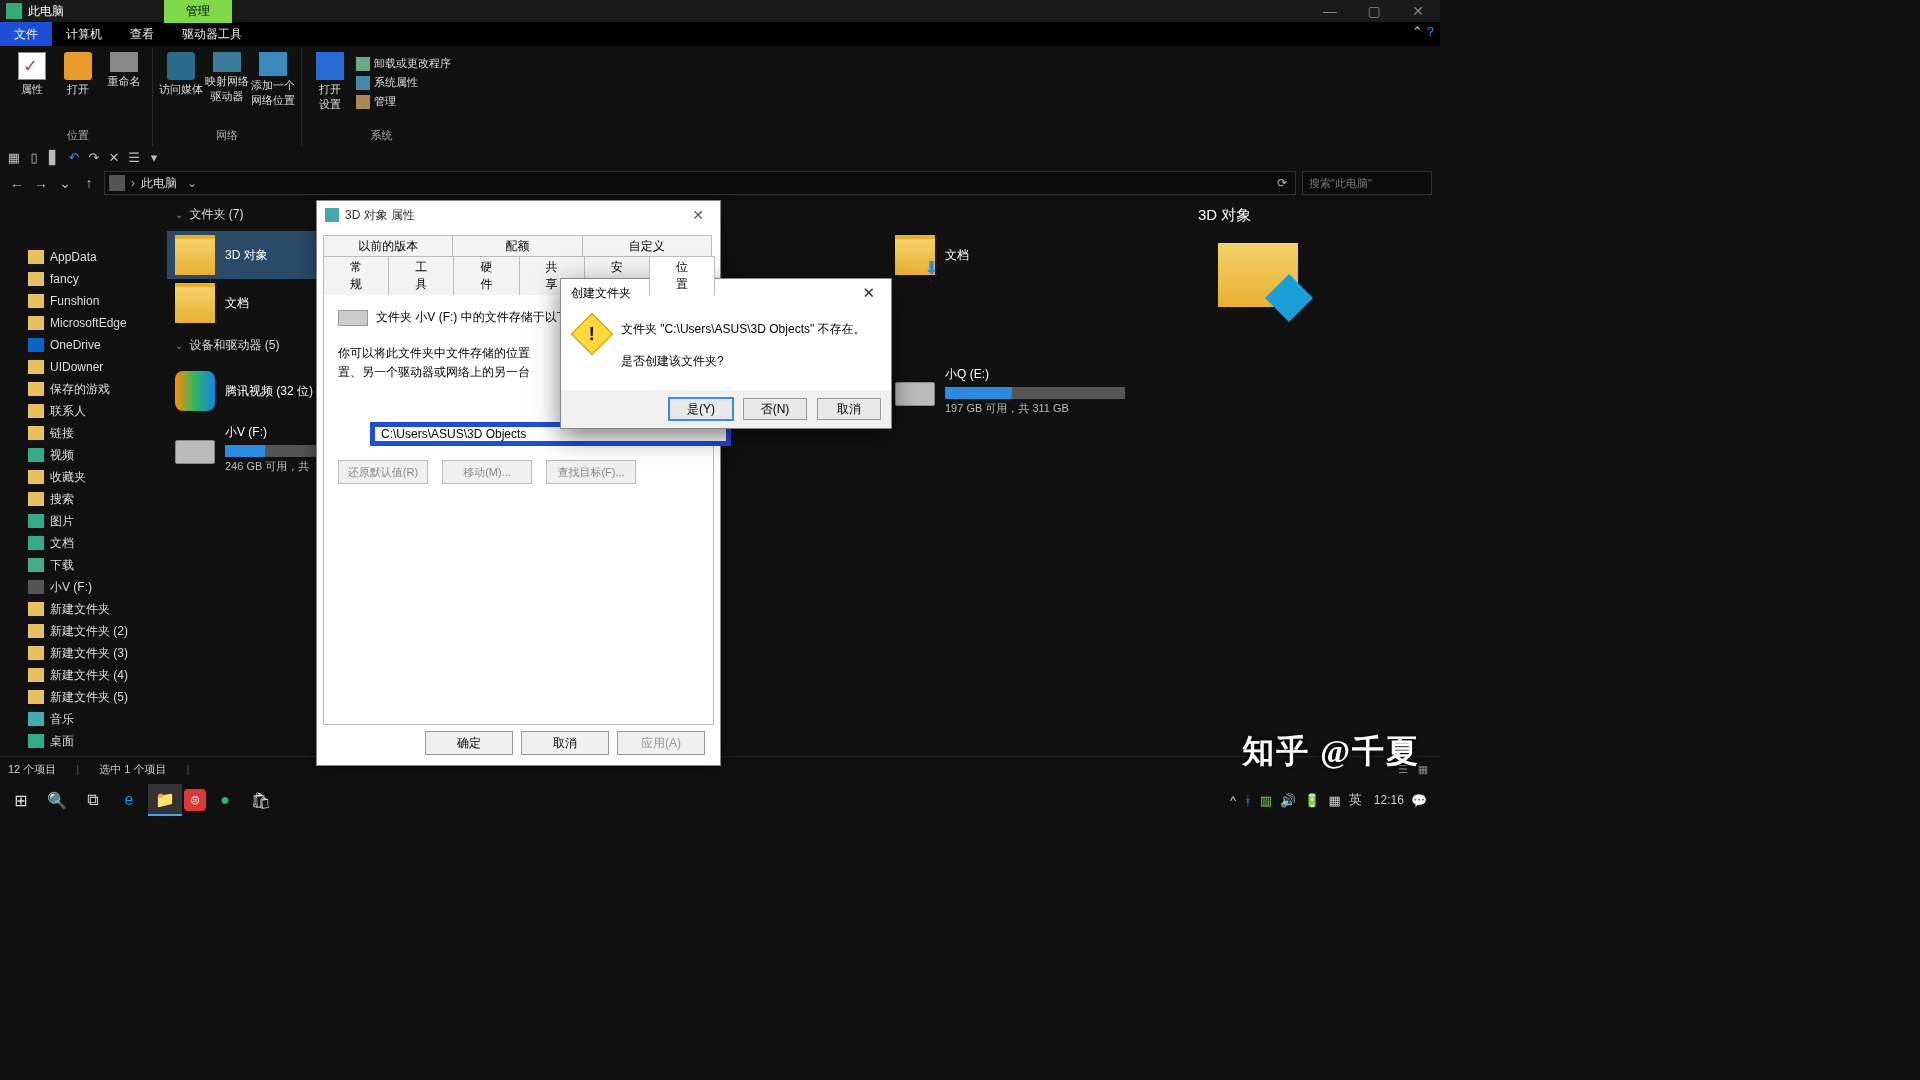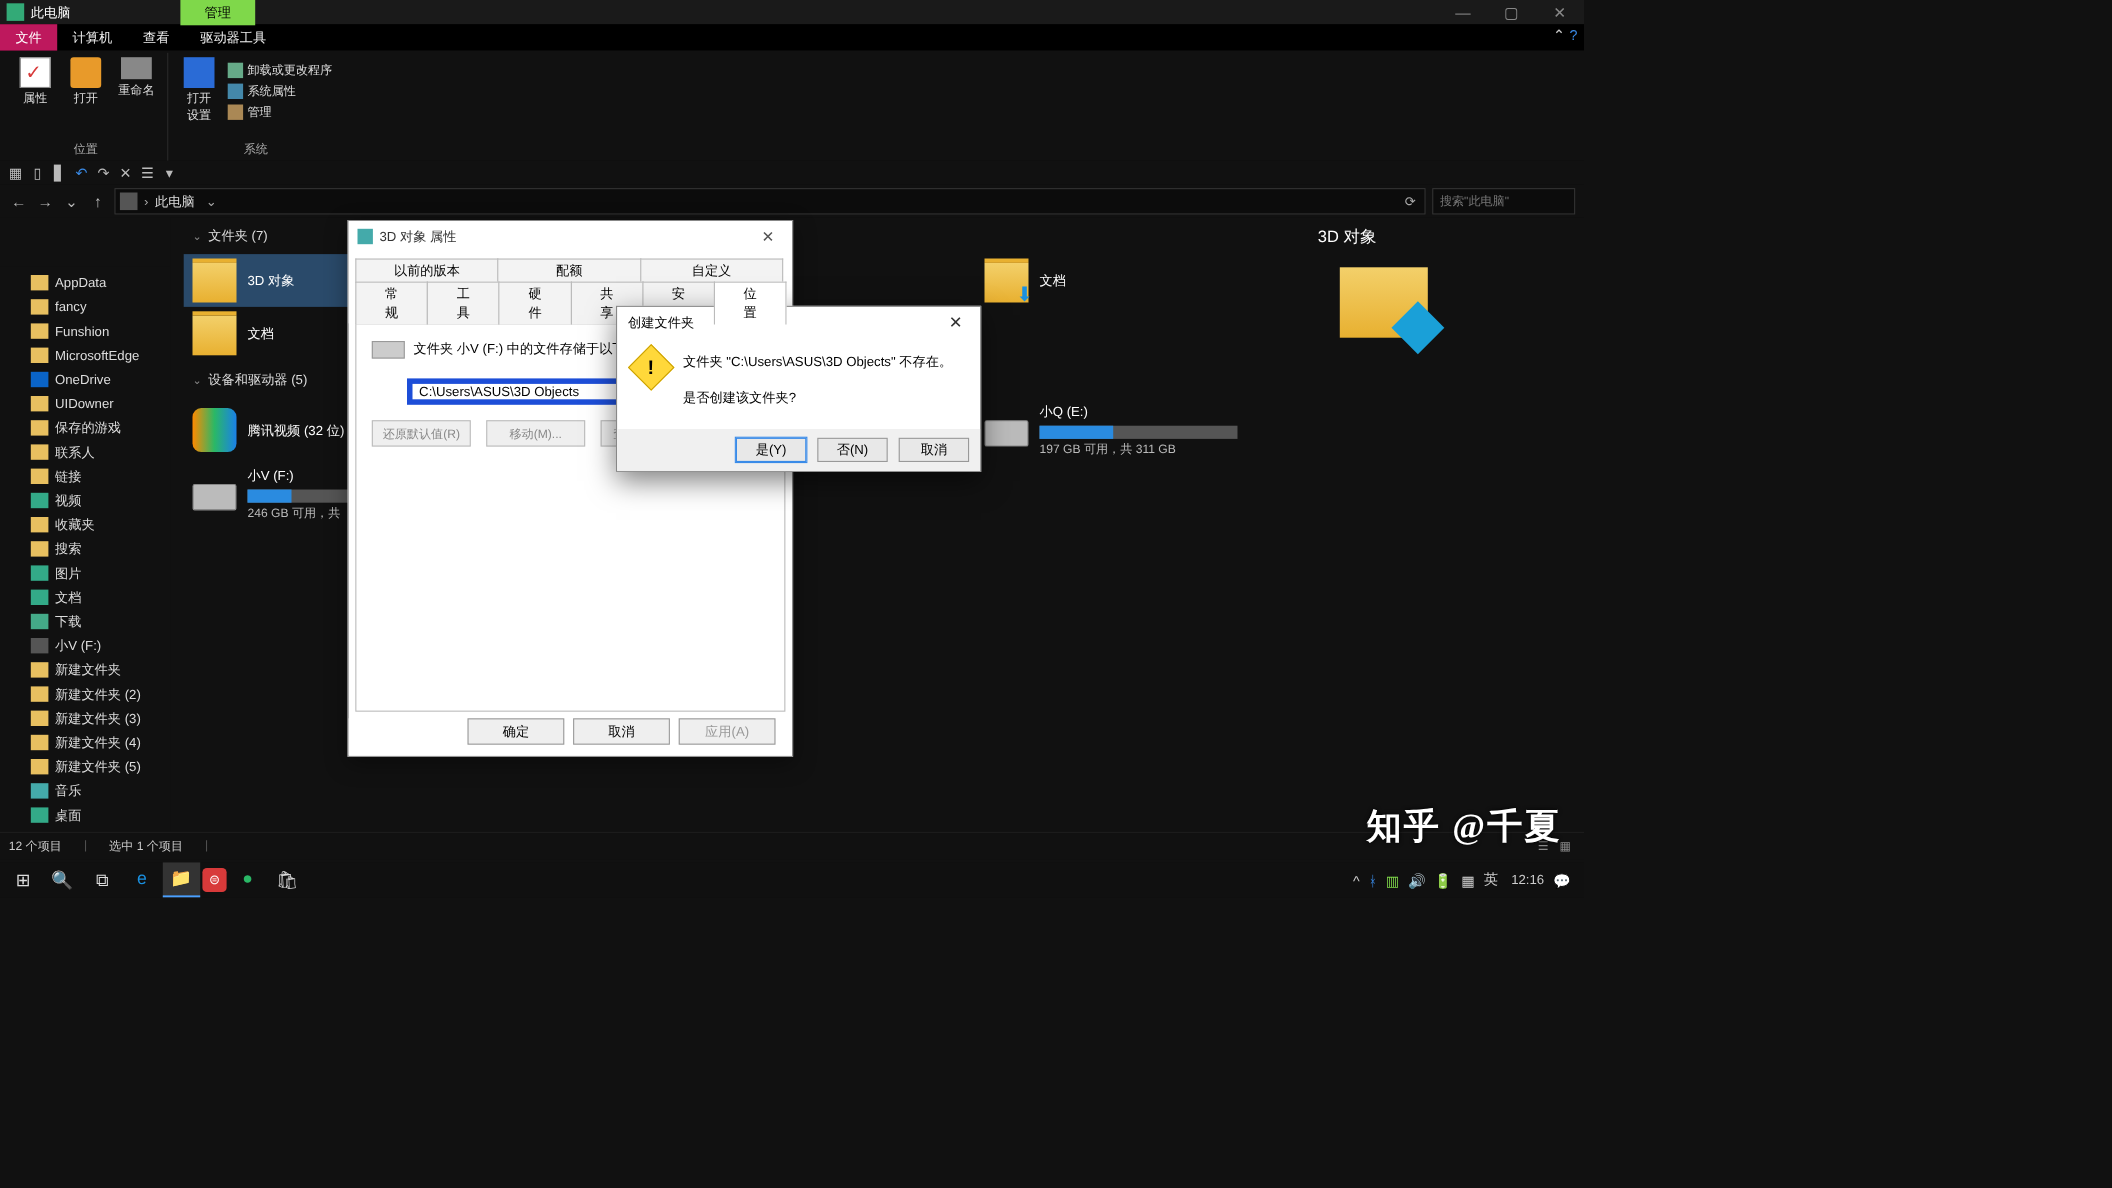--- a/index.html
+++ b/index.html
@@ -9,21 +9,21 @@
 .titlebar { display:flex; align-items:center; height:22px; background:#1a1a1a; }
 .titlebar .icon { width:16px;height:16px; margin:0 6px; background:#3a7; }
 .titlebar .title { color:#fff; font-size:12px; }
 .titlebar .ctx-tab { margin-left:100px; padding:3px 22px; background:#7fd84a; color:#000; font-size:12px;}
 .winbtns { margin-left:auto; display:flex; }
 .winbtn { width:44px; text-align:center; color:#888; font-size:14px; line-height:22px;}
 
 
 .menutabs { display:flex; background:#000; height:24px; align-items:stretch;}
 .menutab { padding:4px 14px; color:#eee; font-size:12px;}
-.menutab.file { background:#be185d; color:#fff;}
+.menutab.file { background:#1d4ed8; color:#fff;}
 .ribbon-toggle { margin-left:auto; display:flex; gap:4px; padding:2px 6px; color:#ccc;}
 .ribbon-toggle span{font-size:13px;}
 
 
 .ribbon { display:flex; background:#111; border-top:0; height:100px; padding:2px 4px 0;}
 .rgroup { display:flex; flex-direction:column; align-items:center; padding:0 6px; border-right:1px solid #2a2a2a;}
 .rgroup .row { display:flex; gap:2px; padding-top:4px;}
 .rbtn { display:flex; flex-direction:column; align-items:center; width:44px; gap:2px; color:#ddd; font-size:11px; text-align:center;}
 .rbtn .ico{width:28px;height:28px;display:flex;align-items:center;justify-content:center;font-size:20px;}
 .rgroup .label { margin-top:auto; color:#aaa; font-size:11px; padding:2px 0 3px;}
@@ -177,20 +177,39 @@
           <div class="ico ico-sq orange"></div>
           <span>打开</span>
         </div>
       <div class="rbtn">
           <div class="ico" style="width:28px;height:20px;background:#888"></div>
           <span>重命名</span>
         </div>
     </div>
     <div class="label">位置</div>
   </div>
+  <div class="rgroup">
+    <div class="row">
+      <div class="rbtn">
+          <div class="ico ico-sq" style="background:#2a6a8a"></div>
+          <span>访问媒体</span>
+        </div>
+      <div class="rbtn">
+          <div class="ico disk" style="width:28px;height:20px;background:#3a7a9a"></div>
+          <span style="white-space:pre">映射网络
+驱动器</span>
+        </div>
+      <div class="rbtn">
+          <div class="ico net" style="width:28px;height:24px"></div>
+          <span style="white-space:pre">添加一个
+网络位置</span>
+        </div>
+    </div>
+    <div class="label">网络</div>
+  </div>
   <div class="rgroup" style="border-right:0">
     <div class="row">
       <div class="rbtn">
           <div class="ico gear" style="width:28px;height:28px"></div>
           <span style="white-space:pre">打开
 设置</span>
         </div>
       <div class="rlist">
         <span>
             <span class="i" style="background:#6a8"></span>
@@ -443,20 +462,22 @@
     <div class="prop-tab row2">硬件</div>
     <div class="prop-tab row2">共享</div>
     <div class="prop-tab row2">安全</div>
     <div class="prop-tab row2 active">位置</div>
   </div>
   <div class="prop-body">
     <div class="prop-line1">
       <div class="drvico"></div>
       <span>文件夹 小V (F:) 中的文件存储于以下</span>
     </div>
+    <div class="prop-desc" style="white-space:pre-line">你可以将此文件夹中文件存储的位置
+置、另一个驱动器或网络上的另一台</div>
     <input class="prop-input" value="C:\Users\ASUS\3D Objects" style="">
     <div class="prop-sub-btns">
       <button>还原默认值(R)</button>
       <button>移动(M)...</button>
       <button>查找目标(F)...</button>
     </div>
   </div>
   <div class="prop-footer">
     <button>确定</button>
     <button>取消</button>

